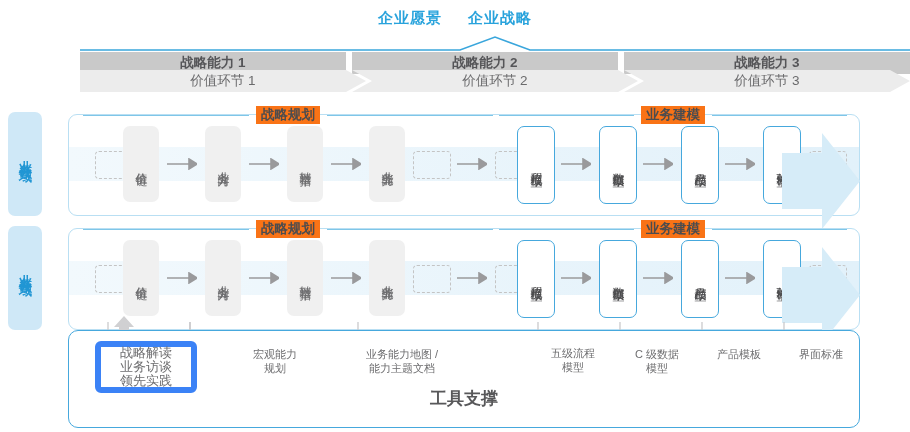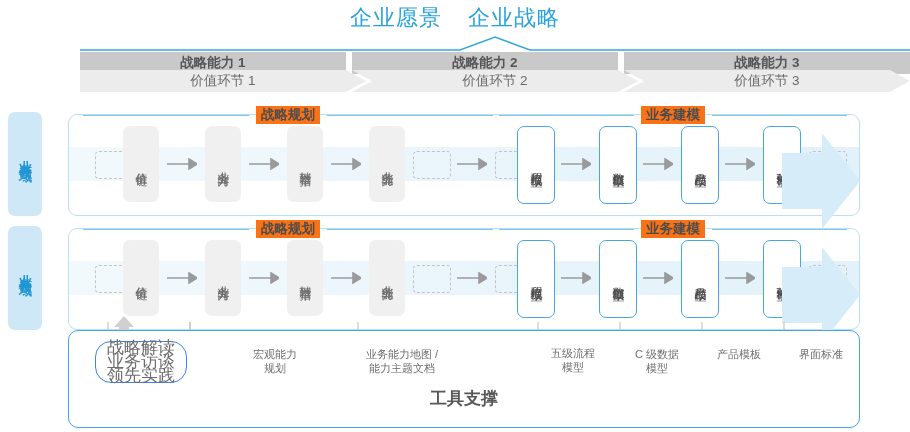--- a/index.html
+++ b/index.html
@@ -3,21 +3,21 @@
 <meta charset="utf-8">
 <style>
   html,body{margin:0;padding:0;background:#fff;}
   body{width:910px;height:432px;position:relative;overflow:hidden;
        font-family:"Liberation Sans","DejaVu Sans",sans-serif;color:#58585a;}
   .abs{position:absolute;}
 
   
   #title-row{top:4px;left:0;width:910px;height:28px;display:flex;justify-content:center;
              align-items:center;gap:26px;}
-  .title-text{color:#29a3dc;font-size:22px;font-weight:normal;letter-spacing:1px;}
+  .title-text{color:#29a3dc;font-size:15px;font-weight:bold;letter-spacing:1px;}
 
   
   #caret-line{top:36px;left:80px;width:830px;height:16px;}
 
   
   #cap-row{top:52px;left:80px;width:830px;height:22px;display:flex;gap:6px;}
   .cap-cell{background:#c9c9c9;color:#555558;font-size:13.5px;font-weight:bold;
             display:flex;align-items:center;justify-content:center;}
   #val-row{top:70px;left:80px;width:830px;height:22px;}
   .val-cell{position:absolute;top:0;height:22px;background:#ececec;color:#6a6a6c;
@@ -48,22 +48,22 @@
   .node.gray{background:#f0f0f0;}
   .node.gray span{color:#6d6d6f;}
   .node.blue{background:#fff;border:1.4px solid #46a8dd;}
   .node.blue span{color:#4b4b4d;}
   .ph{position:absolute;width:36px;height:26px;border:1.2px dashed #c4c4c4;border-radius:4px;}
   .arrow{position:absolute;width:30px;height:12px;}
 
   
   #tool-box{left:68px;top:330px;width:790px;height:96px;border:1px solid #46a8dd;
             border-radius:10px;background:#fff;}
-  .tool-tag{position:absolute;border:1px solid #3b82f6;border-radius:16px;background:#fff;
-            color:#6d6d6f;font-size:17px;line-height:14px;text-align:center;
+  .tool-tag{position:absolute;border:6px solid #3b82f6;border-radius:6px;background:#fff;
+            color:#6d6d6f;font-size:13px;line-height:14px;text-align:center;
             display:flex;align-items:center;justify-content:center;}
   .tool-lbl{position:absolute;color:#6d6d6f;font-size:11px;line-height:14px;
             text-align:center;}
   #tool-title{position:absolute;left:0;top:56px;width:790px;text-align:center;
               color:#58585a;font-size:17px;font-weight:bold;}
 </style>
 </head>
 <body>
 
 <div class="abs" id="title-row">

